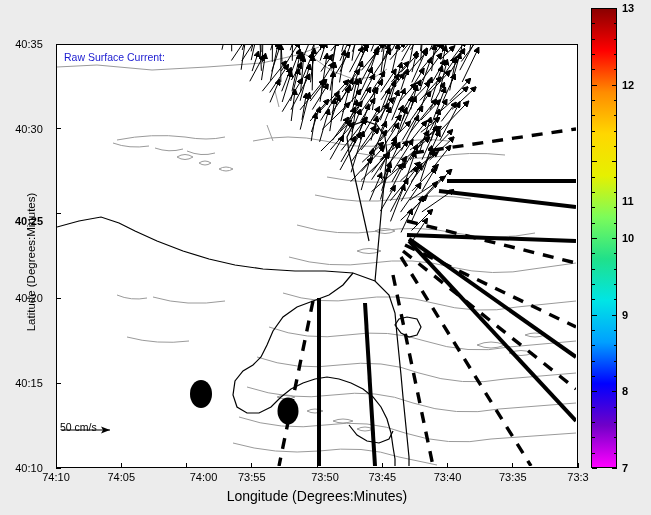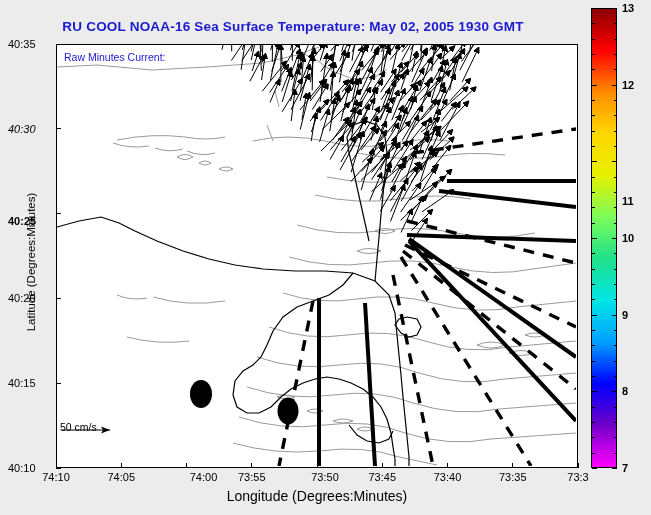--- a/index.html
+++ b/index.html
@@ -37,21 +37,21 @@
   .tick-x{width:1px;height:5px;}
   .tick-y{height:1px;width:5px;}
 
   
   .lbl{
     position:absolute;color:#000;font-size:11px;
     font-family:"Liberation Sans", sans-serif;
     white-space:nowrap;
   }
   .xlbl{transform:translateX(-50%);top:471px;}
-  .ylbl{transform:translateY(-50%);text-align:left;}
+  .ylbl{transform:translateY(-50%);text-align:center;}
 
   
   .xname{
     position:absolute;top:488px;left:56px;width:522px;
     text-align:center;font-size:14px;color:#000;
   }
   .yname{
     position:absolute;
     left:-69px;top:256px;
     width:200px;text-align:center;font-size:11.5px;color:#000;
@@ -82,21 +82,20 @@
   .cbar-lbl{
     position:absolute;left:622px;font-size:11px;color:#000;
     transform:translateY(-50%);font-weight:bold;
   }
 </style>
 </head>
 <body>
 
 <div id="root">
 
-  <div class="title">RU COOL  NOAA-16  Sea Surface Temperature:  May 02, 2005 1930 GMT</div>
 
   <div class="axes">
 
     <svg width="519" height="421" viewBox="0 0 519 421">
 
       <g stroke="#9a9a9a" stroke-width="1" fill="none">
         <path d="M0,22 L40,20 L95,25 L150,22 L205,18 L240,10 L262,2"></path>
         <path d="M240,6 L258,14 L275,26 L296,34 L318,32 L330,24"></path>
         <path d="M60,95 Q95,88 128,92 Q150,96 168,92"></path>
         <path d="M56,98 Q72,104 92,101"></path>
@@ -441,21 +440,21 @@
             <line x1="343.6" y1="175.3" x2="369.7" y2="151.0"></line>
             <line x1="354.5" y1="176.4" x2="365.9" y2="151.6"></line>
             <line x1="344.0" y1="187.4" x2="354.9" y2="164.4"></line>
             <line x1="354.5" y1="185.5" x2="375.1" y2="164.9"></line>
             <line x1="355.4" y1="195.9" x2="370.1" y2="173.8"></line>
           </g>
       </g>
     </svg>
 
     <div class="annot">
-      <div>Raw Minutes Current:</div>
+      <div>Raw Surface Current:</div>
     </div>
 
     <div class="scalekey">
       <div class="sk-text">50 cm/s</div>
       <svg width="60" height="14">
         <line x1="2" y1="7" x2="50" y2="7" stroke="#000" stroke-width="1.2"></line>
         <path d="M50,7 L41,3.4 L43,7 L41,10.6 Z" fill="#000"></path>
       </svg>
     </div>
 
@@ -478,21 +477,21 @@
       <div class="lbl xlbl" style="left: 447.5px;">73:40</div>
       <div class="tick tick-x" style="left: 512.25px; top: 463px;"></div>
       <div class="lbl xlbl" style="left: 512.75px;">73:35</div>
       <div class="tick tick-x" style="left: 577.5px; top: 463px;"></div>
       <div class="lbl xlbl" style="left: 578px;">73:3</div>
     </div>
   <div id="yticks">
       <div class="tick tick-y" style="left: 56px; top: 43.5px;"></div>
       <div class="lbl ylbl" style="left: 8px; width: 42px; top: 44px;">40:35</div>
       <div class="tick tick-y" style="left: 56px; top: 128.3px;"></div>
-      <div class="lbl ylbl" style="left: 8px; width: 42px; top: 128.8px; font-style: italic;">40:30</div>
+      <div class="lbl ylbl" style="left: 8px; width: 42px; top: 128.8px;">40:30</div>
       <div class="tick tick-y" style="left: 56px; top: 213.1px;"></div>
       <div class="lbl ylbl" style="left: 8px; width: 42px; top: 221px; font-weight: bold;">40:25</div>
       <div class="tick tick-y" style="left: 56px; top: 297.9px;"></div>
       <div class="lbl ylbl" style="left: 8px; width: 42px; top: 298.4px;">40:20</div>
       <div class="tick tick-y" style="left: 56px; top: 382.7px;"></div>
       <div class="lbl ylbl" style="left: 8px; width: 42px; top: 383.2px;">40:15</div>
       <div class="tick tick-y" style="left: 56px; top: 467.5px;"></div>
       <div class="lbl ylbl" style="left: 8px; width: 42px; top: 468px;">40:10</div>
     </div>
 

